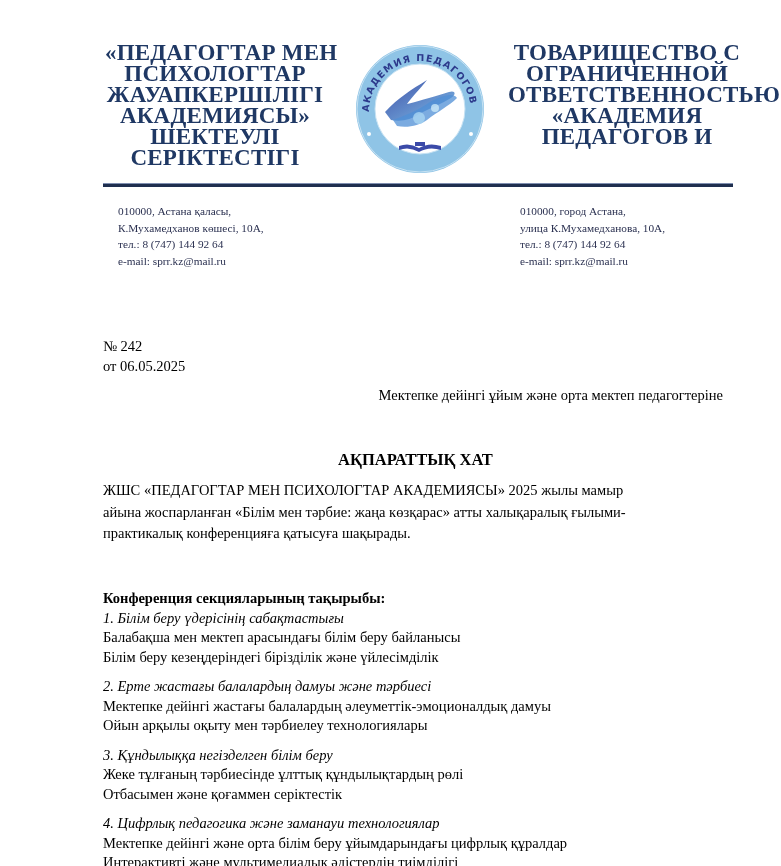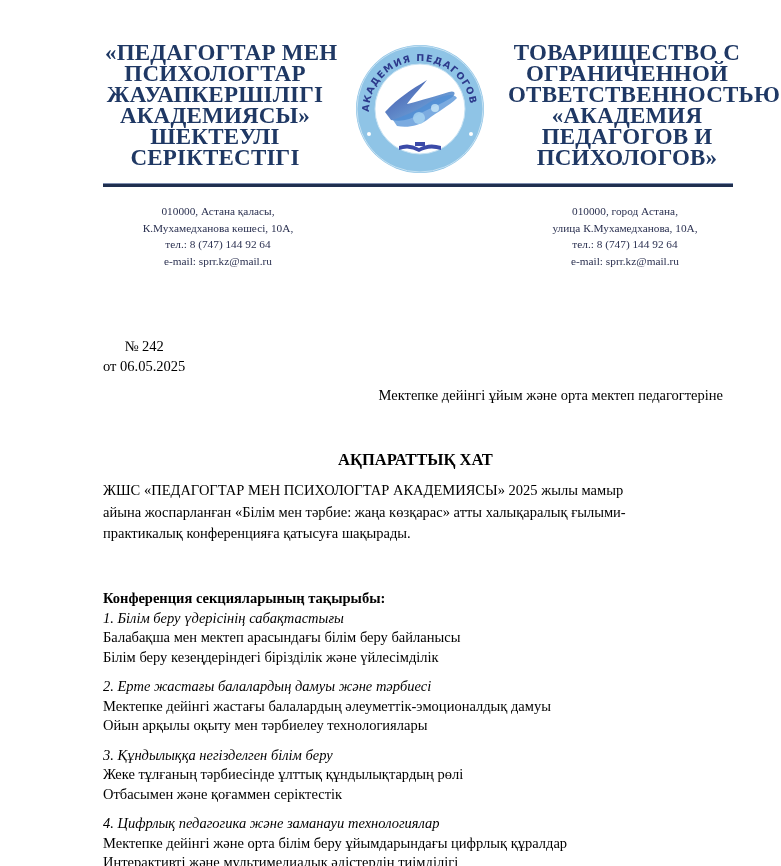--- a/index.html
+++ b/index.html
@@ -7,26 +7,26 @@
     .header-left, .header-right {
       position: absolute; text-align: center; font-weight: bold;
       color: #1f3864; font-size: 23px; line-height: 21px; letter-spacing: 0.2px;
     }
     .header-left { left: 105px; width: 220px; top: 42px; }
     .header-right { left: 508px; width: 238px; top: 42px; }
     .header-left div, .header-right div { white-space: nowrap; }
     .logo { position: absolute; left: 349px; top: 42px; width: 142px; height: 134px; }
     .rule { position: absolute; left: 103px; width: 630px; top: 183px; height: 3px; background: #1f2f4f; border-top: 1px solid #7f8fb0; box-sizing: content-box; }
     .addr {
-      position: absolute; text-align: center; font-size: 11.3px; line-height: 16.5px; color: #2a3050;
+      position: absolute; font-size: 11.3px; line-height: 16.5px; color: #2a3050;
     }
     .addr div { white-space: nowrap; }
     .addr-left { left: 118px; width: 200px; top: 203px; }
     .addr-right { left: 520px; width: 210px; top: 203px; }
-    .meta { position: absolute; left: 103px; top: 336px; font-size: 14.5px; line-height: 20px; text-align: center; }
+    .meta { position: absolute; left: 103px; top: 336px; font-size: 14.5px; line-height: 20px; }
     .recipient { position: absolute; right: 58px; top: 387px; font-size: 14.5px; font-weight: normal; white-space: nowrap; }
     .doc-title { position: absolute; left: 0; width: 831px; text-align: center; top: 450px; font-size: 16.5px; font-weight: bold; }
     .intro { position: absolute; left: 103px; width: 640px; top: 480px; font-size: 14.5px; line-height: 21.5px; }
     .intro div { white-space: nowrap; }
     .sections { position: absolute; left: 103px; top: 553px; font-size: 14.5px; line-height: 19.5px; }
     .sections-heading { font-weight: bold; margin-top: 36px; }
     .section { margin-bottom: 10px; }
     .section-title { font-style: italic; white-space: nowrap; }
     .section-item { white-space: nowrap; }
   </style>
@@ -73,28 +73,27 @@
     </g>
   </svg>
 </div>
 
 <div class="header-right">
   <div>ТОВАРИЩЕСТВО С</div>
   <div>ОГРАНИЧЕННОЙ</div>
   <div>ОТВЕТСТВЕННОСТЬЮ</div>
   <div>«АКАДЕМИЯ</div>
   <div>ПЕДАГОГОВ И</div>
-  <div>ПСИХОЛОГОВ»</div>
 </div>
 
 <div class="rule"></div>
 
 <div class="addr addr-left">
   <div>010000, Астана қаласы,</div>
-  <div>К.Мухамедханова көшесі, 10А,</div>
+  <div>К.Мухамедханов көшесі, 10А,</div>
   <div>тел.: 8 (747) 144 92 64</div>
   <div>e-mail: sprr.kz@mail.ru</div>
 </div>
 <div class="addr addr-right">
   <div>010000, город Астана,</div>
   <div>улица К.Мухамедханова, 10А,</div>
   <div>тел.: 8 (747) 144 92 64</div>
   <div>e-mail: sprr.kz@mail.ru</div>
 </div>
 

